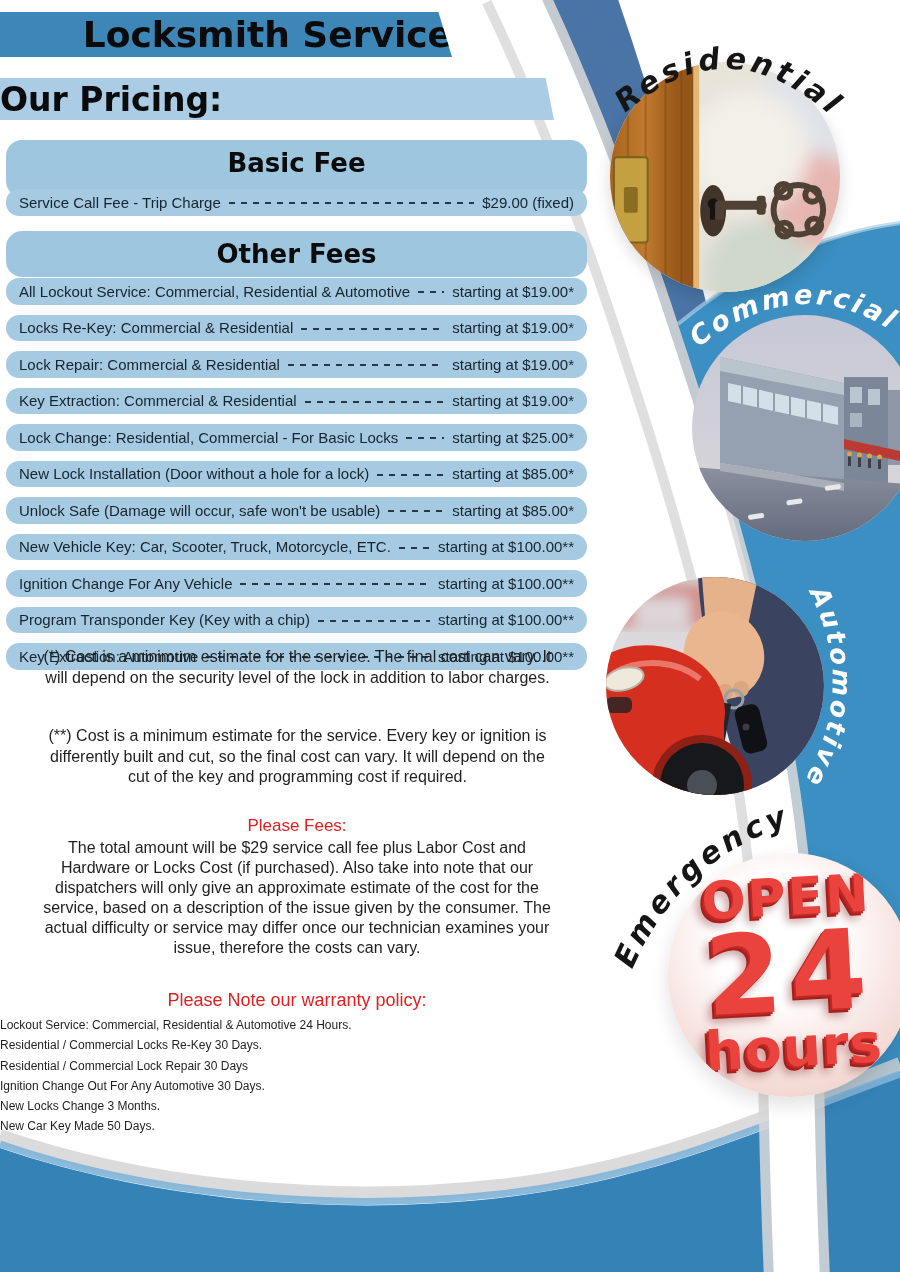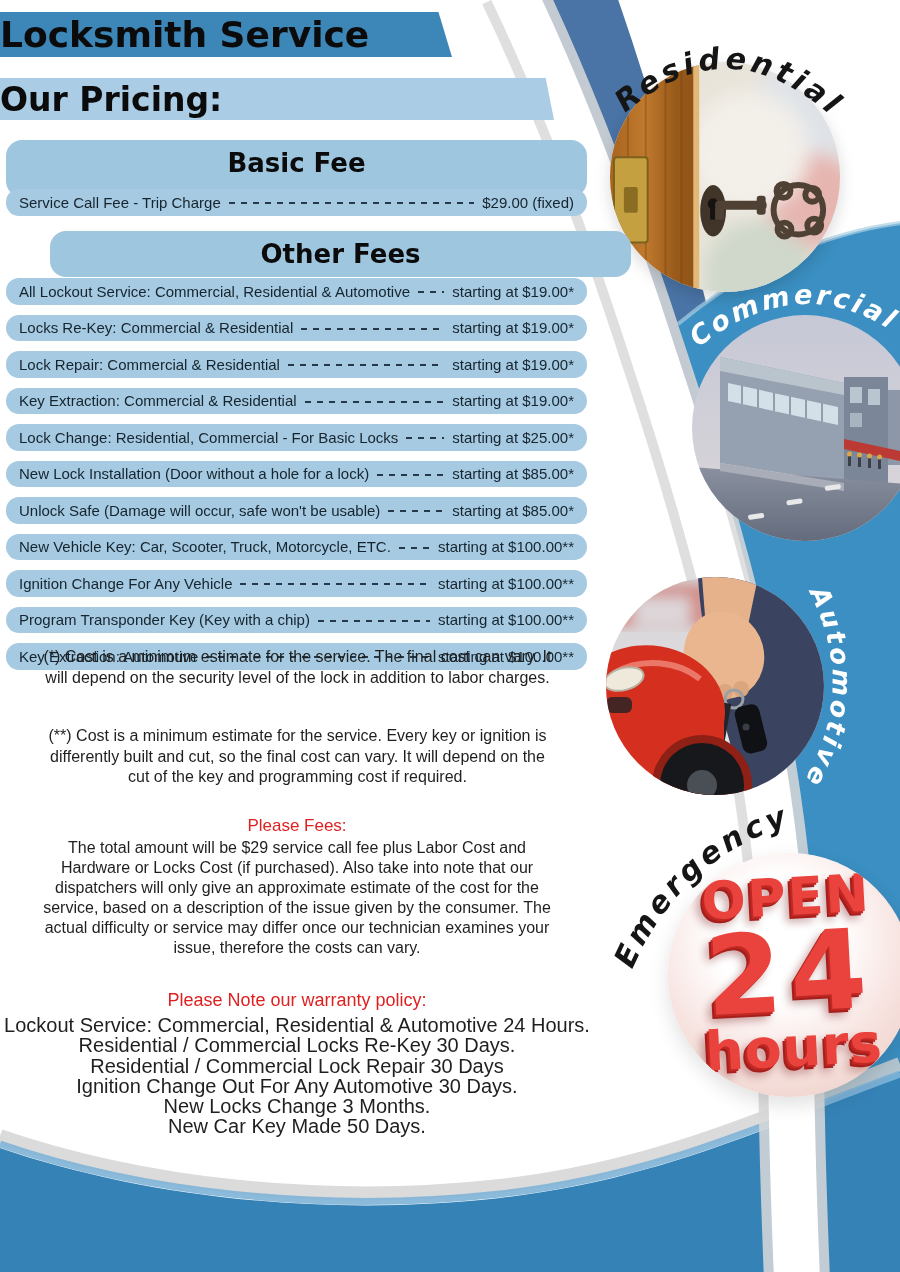--- a/index.html
+++ b/index.html
@@ -5,54 +5,54 @@
   html,body{margin:0;padding:0;background:#ffffff;}
   .page{
     position:relative;width:900px;height:1272px;overflow:hidden;background:#ffffff;
     font-family:"Liberation Sans",sans-serif;
   }
   .abs{position:absolute;}
   
   .banner-title{
     left:0;top:12px;width:452px;height:45px;background:#3d86b8;
     clip-path:polygon(0 0,97% 0,100% 100%,0 100%);
-    text-align:left;line-height:46px;font-size:36px;font-weight:800;color:#0b0b0b;
+    text-align:right;line-height:46px;font-size:36px;font-weight:800;color:#0b0b0b;
     font-family:"DejaVu Sans",sans-serif;letter-spacing:0px;z-index:4;
   }
   .banner-pricing{
     left:0;top:78px;width:554px;height:42px;background:#aacce5;
     clip-path:polygon(0 0,98.5% 0,100% 100%,0 100%);
     text-align:left;line-height:43px;font-size:33px;font-weight:800;color:#0b0b0b;
     font-family:"DejaVu Sans",sans-serif;z-index:4;
   }
   .sec-header{
     left:6px;width:581px;background:#9fc6df;border-radius:16px;text-align:center;
     font-family:"DejaVu Sans",sans-serif;font-weight:800;font-size:26px;color:#0b0b0b;z-index:4;
   }
   .hdr-basic{top:140px;height:57px;line-height:46px;}
-  .hdr-other{top:231px;height:46px;line-height:47px;margin-left:44px;}
+  .hdr-other{top:231px;height:46px;line-height:47px;}
   .fee-row{
     display:flex;align-items:center;background:#a5cae1;border-radius:13px;
     height:26.5px;padding:0 13px;font-size:15px;color:#16242f;z-index:4;text-align:right;
   }
   .row-basic{left:6px;top:189px;width:555px;position:absolute;}
   .rows{left:6px;top:278px;width:581px;display:flex;flex-direction:column;row-gap:10px;z-index:4;}
   .rows .fee-row{width:555px;}
   .leader{flex:1;height:2px;margin:2px 8px 0 8px;
     background:repeating-linear-gradient(90deg,#26394a 0 6px,transparent 6px 12px);}
   .row-label,.row-price{white-space:nowrap;}
   
   .para{text-align:center;color:#1f1f1f;z-index:4;}
   .fn{left:40px;width:515px;font-size:16px;line-height:20.5px;}
   .fn1{top:647px;} .fn2{top:726px;}
   .red-head{left:0;width:594px;text-align:center;color:#e01f1f;z-index:4;}
   .pn-head{top:816px;font-size:17px;}
   .pn-body{top:838px;left:35px;width:524px;font-size:16px;line-height:20px;}
   .wr-head{top:990px;font-size:18px;}
-  .wr-lines{top:1015px;left:0;width:594px;font-size:20px;line-height:20.3px;text-align:center;z-index:4;color:#1f1f1f;}
+  .wr-lines{top:1015px;left:0;width:594px;font-size:12px;line-height:20.3px;text-align:left;z-index:4;color:#1f1f1f;}
   
   svg.bg{left:0;top:0;z-index:0;}
   svg.labels{left:0;top:0;z-index:3;pointer-events:none;}
   .circle{position:absolute;border-radius:50%;overflow:hidden;z-index:2;}
   .c-res{left:610px;top:62px;width:230px;height:230px;box-shadow:0 6px 16px rgba(0,0,0,.15);}
   .c-com{left:692px;top:315px;width:226px;height:226px;}
   .c-aut{left:606px;top:577px;width:218px;height:218px;}
   .c-emg{left:668px;top:853px;width:244px;height:244px;
     background:radial-gradient(circle at 45% 35%, #ffffff 30%, #f7e3e0 60%, #efd2cb 85%, #f3d8d2 100%);
     box-shadow:0 8px 20px rgba(0,0,0,.12);}

